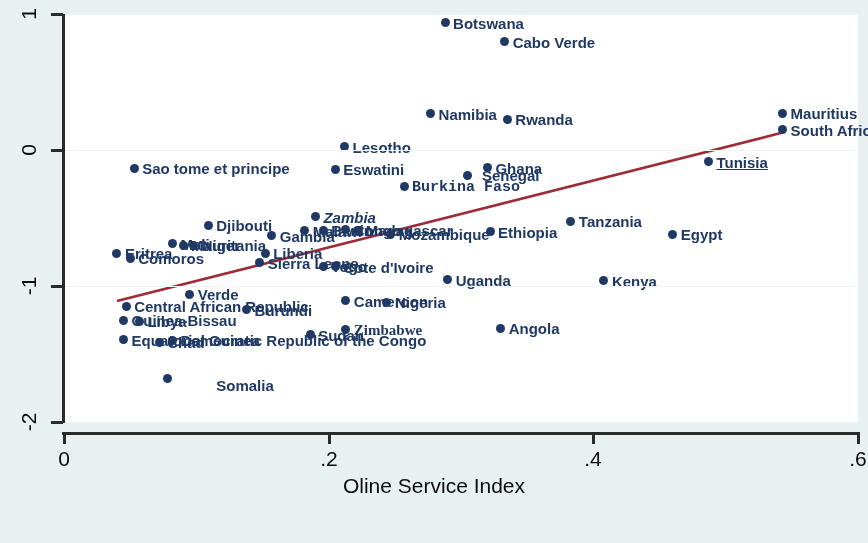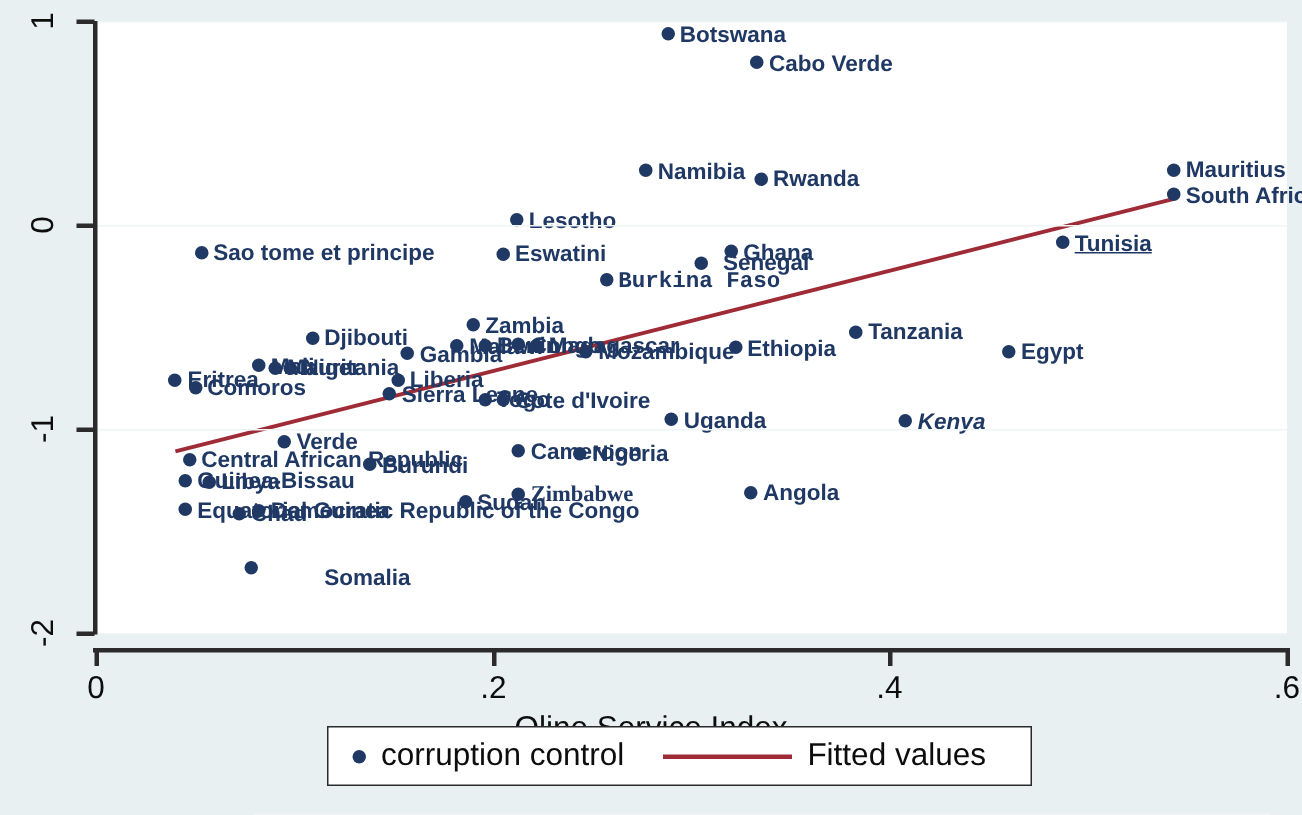--- a/index.html
+++ b/index.html
@@ -89,21 +89,21 @@
       <div class="pointlabel" style="left: 343.283px; top: 162.04px;">Eswatini</div>
       <div class="marker" title="Tunisia" style="left: 703.963px; top: 157.06px; background: rgb(31, 56, 100);"></div>
       <div class="pointlabel" style="left: 716.463px; top: 154.56px; text-decoration: underline;">Tunisia</div>
       <div class="marker" title="Ghana" style="left: 482.967px; top: 163.18px; background: rgb(31, 56, 100);"></div>
       <div class="pointlabel" style="left: 495.467px; top: 160.68px;">Ghana</div>
       <div class="marker" title="Senegal" style="left: 463.117px; top: 170.66px; background: rgb(31, 56, 100);"></div>
       <div class="pointlabel" style="left: 482px; top: 168.16px; text-align: center;">Senegal</div>
       <div class="marker" title="Burkina Faso" style="left: 399.597px; top: 182.22px; background: rgb(31, 56, 100);"></div>
       <div class="pointlabel" style="left: 412.097px; top: 179.72px; font-family: Liberation Mono, monospace;">Burkina Faso</div>
       <div class="marker" title="Zambia" style="left: 310.933px; top: 212.14px; background: rgb(31, 56, 100);"></div>
-      <div class="pointlabel" style="left: 323.433px; top: 209.64px;">Zambia</div>
+      <div class="pointlabel" style="left: 323.433px; top: 209.64px; font-style: italic;">Zambia</div>
       <div class="marker" title="Djibouti" style="left: 203.743px; top: 220.98px; background: rgb(31, 56, 100);"></div>
       <div class="pointlabel" style="left: 216.243px; top: 218.48px;">Djibouti</div>
       <div class="marker" title="Tanzania" style="left: 566.337px; top: 216.9px; background: rgb(31, 56, 100);"></div>
       <div class="pointlabel" style="left: 578.837px; top: 214.4px;">Tanzania</div>
       <div class="marker" title="Egypt" style="left: 668.233px; top: 229.82px; background: rgb(31, 56, 100);"></div>
       <div class="pointlabel" style="left: 680.733px; top: 227.32px;">Egypt</div>
       <div class="marker" title="Malawi" style="left: 300.347px; top: 226.42px; background: rgb(31, 56, 100);"></div>
       <div class="pointlabel" style="left: 312.847px; top: 223.92px;">Malawi</div>
       <div class="marker" title="Benin" style="left: 318.873px; top: 225.74px; background: rgb(31, 56, 100);"></div>
       <div class="pointlabel" style="left: 331.373px; top: 223.24px;">Benin</div>
@@ -131,21 +131,21 @@
       <div class="pointlabel" style="left: 273.147px; top: 246.36px;">Liberia</div>
       <div class="marker" title="Sierra Leone" style="left: 255.353px; top: 258.38px; background: rgb(31, 56, 100);"></div>
       <div class="pointlabel" style="left: 267.853px; top: 255.88px;">Sierra Leone</div>
       <div class="marker" title="Togo" style="left: 318.873px; top: 261.78px; background: rgb(31, 56, 100);"></div>
       <div class="pointlabel" style="left: 331.373px; top: 259.28px;">Togo</div>
       <div class="marker" title="Cote d'Ivoire" style="left: 330.783px; top: 262.46px; background: rgb(31, 56, 100);"></div>
       <div class="pointlabel" style="left: 343.283px; top: 259.96px;">Cote d'Ivoire</div>
       <div class="marker" title="Uganda" style="left: 443.267px; top: 275.38px; background: rgb(31, 56, 100);"></div>
       <div class="pointlabel" style="left: 455.767px; top: 272.88px;">Uganda</div>
       <div class="marker" title="Kenya" style="left: 599.42px; top: 276.06px; background: rgb(31, 56, 100);"></div>
-      <div class="pointlabel" style="left: 611.92px; top: 273.56px; font-style: italic;">Kenya</div>
+      <div class="pointlabel" style="left: 611.92px; top: 273.56px;">Kenya</div>
       <div class="marker" title="Guinea" style="left: 185.217px; top: 289.66px; background: rgb(31, 56, 100);"></div>
       <div class="pointlabel" style="left: 197.717px; top: 287.16px;">Verde</div>
       <div class="marker" title="Cameroon" style="left: 341.37px; top: 296.46px; background: rgb(31, 56, 100);"></div>
       <div class="pointlabel" style="left: 353.87px; top: 293.96px;">Cameroon</div>
       <div class="marker" title="Nigeria" style="left: 382.393px; top: 297.82px; background: rgb(31, 56, 100);"></div>
       <div class="pointlabel" style="left: 394.893px; top: 295.32px;">Nigeria</div>
       <div class="marker" title="Central African Republic" style="left: 121.697px; top: 301.9px; background: rgb(31, 56, 100);"></div>
       <div class="pointlabel" style="left: 134.197px; top: 299.4px;">Central African Republic</div>
       <div class="marker" title="Burundi" style="left: 242.12px; top: 305.3px; background: rgb(31, 56, 100);"></div>
       <div class="pointlabel" style="left: 254.62px; top: 302.8px;">Burundi</div>
@@ -188,23 +188,13 @@
       <div class="axisline" style="left: 63px; top: 432px; width: 3px; height: 12px;"></div>
       <div class="xtick-label" style="width: 60px; left: 34px; top: 447px;">0</div>
       <div class="axisline" style="left: 328px; top: 432px; width: 3px; height: 12px;"></div>
       <div class="xtick-label" style="width: 60px; left: 299px; top: 447px;">.2</div>
       <div class="axisline" style="left: 592px; top: 432px; width: 3px; height: 12px;"></div>
       <div class="xtick-label" style="width: 60px; left: 563px; top: 447px;">.4</div>
       <div class="axisline" style="left: 857px; top: 432px; width: 3px; height: 12px;"></div>
       <div class="xtick-label" style="width: 60px; left: 828px; top: 447px;">.6</div>
     </div>
   <div id="xaxis-title" style="top: 474px;">Oline Service Index</div>
-  <div id="legend" style="left: 218px; top: 484px; width: 470px; height: 40px; padding: 0px 16px; gap: 26px;">
-    <div class="legend-entry" style="gap: 10px;">
-      <span class="legend-dot"></span>
-      <span class="legend-text">corruption control</span>
-    </div>
-    <div class="legend-entry" style="gap: 10px;">
-      <span class="legend-line"></span>
-      <span class="legend-text">Fitted values</span>
-    </div>
-  </div>
 </div>
 
 </body></html>

